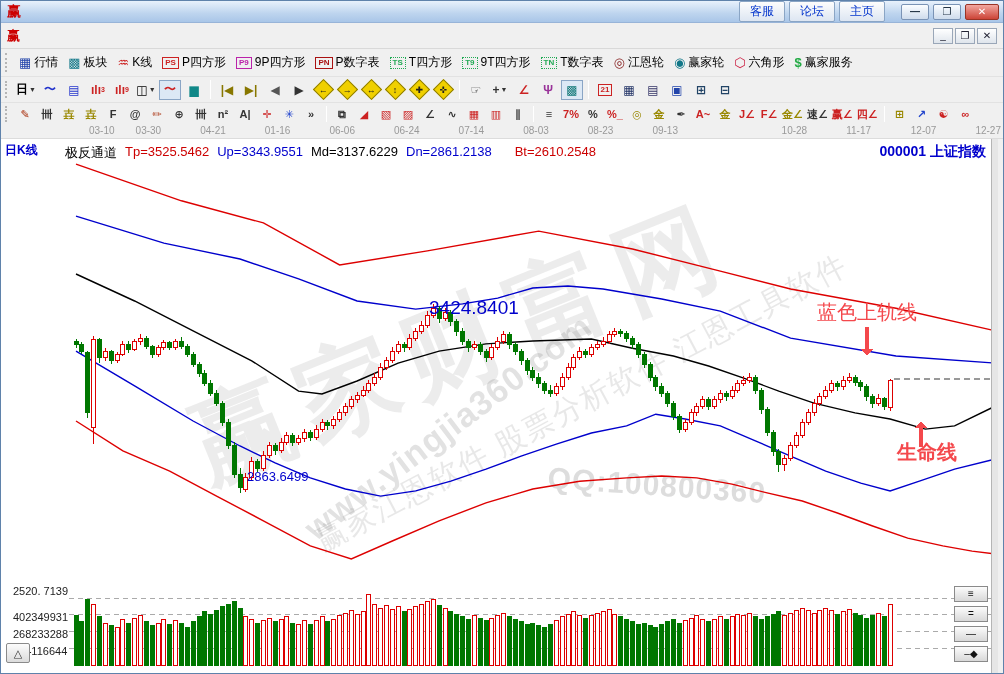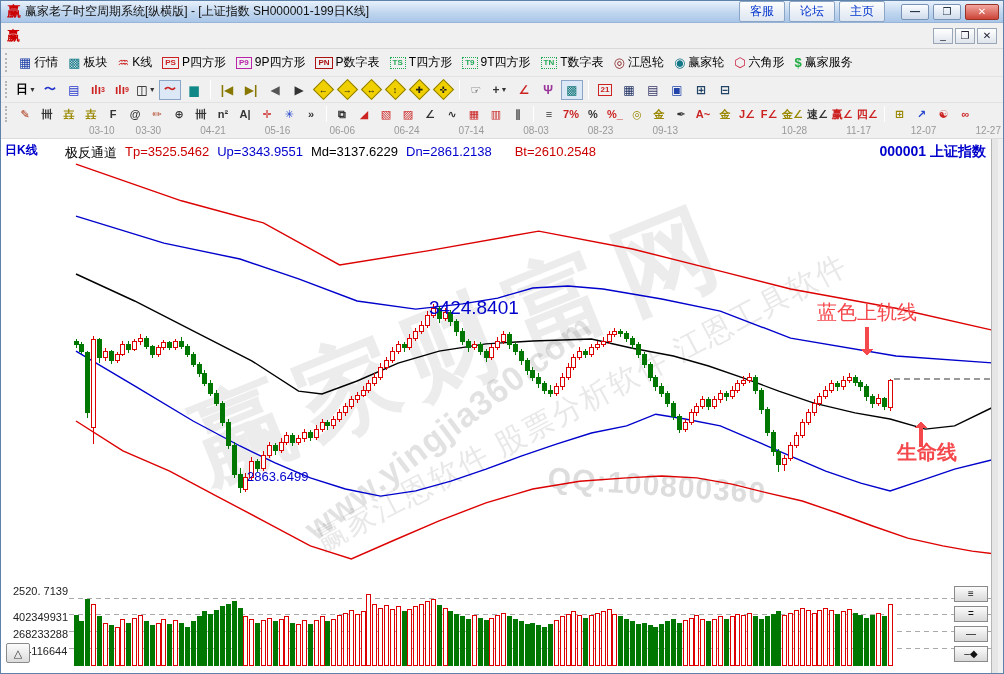--- a/index.html
+++ b/index.html
@@ -73,21 +73,20 @@
   .pane-btns div { width:34px; height:16px; background:linear-gradient(#fcfcfc,#d8d8d8);
                    border:1px solid #8a8a8a; font-size:10px; line-height:14px; text-align:center; color:#111; }
 </style>
 </head>
 <body>
 
 <div class="window">
 
   <div class="titlebar">
     <span class="app-logo">赢</span>
-    <span class="title-text">赢家老子时空周期系统[纵横版] - [上证指数  SH000001-199日K线]</span>
     <div class="titlebar-right">
       <span class="link-btn">客服</span>
       <span class="link-btn">论坛</span>
       <span class="link-btn">主页</span>
       <span style="width:8px"></span>
       <span class="winbtn">—</span>
       <span class="winbtn">❐</span>
       <span class="winbtn close">✕</span>
     </div>
   </div>
@@ -398,21 +397,21 @@
       </div>
       <div class="icon-btn">
         <span style="color:#cc2222">∞</span>
       </div>
     </div>
 
   <div class="datestrip" id="datestrip">
       <span class="date-tick" style="left: 70px; padding-left: 18px;">03-10</span>
       <span class="date-tick" style="left: 134.6px;">03-30</span>
       <span class="date-tick" style="left: 199.2px;">04-21</span>
-      <span class="date-tick" style="left: 263.8px;">05-16</span>
+      <span class="date-tick" style="left: 263.8px;">01-16</span>
       <span class="date-tick" style="left: 328.4px;">06-06</span>
       <span class="date-tick" style="left: 393px;">06-24</span>
       <span class="date-tick" style="left: 457.6px;">07-14</span>
       <span class="date-tick" style="left: 522.2px;">08-03</span>
       <span class="date-tick" style="left: 586.8px;">08-23</span>
       <span class="date-tick" style="left: 651.4px;">09-13</span>
       <span class="date-tick" style="left: 716px; margin-top: 40px;">10-10</span>
       <span class="date-tick" style="left: 780.6px;">10-28</span>
       <span class="date-tick" style="left: 845.2px;">11-17</span>
       <span class="date-tick" style="left: 909.8px;">12-07</span>

